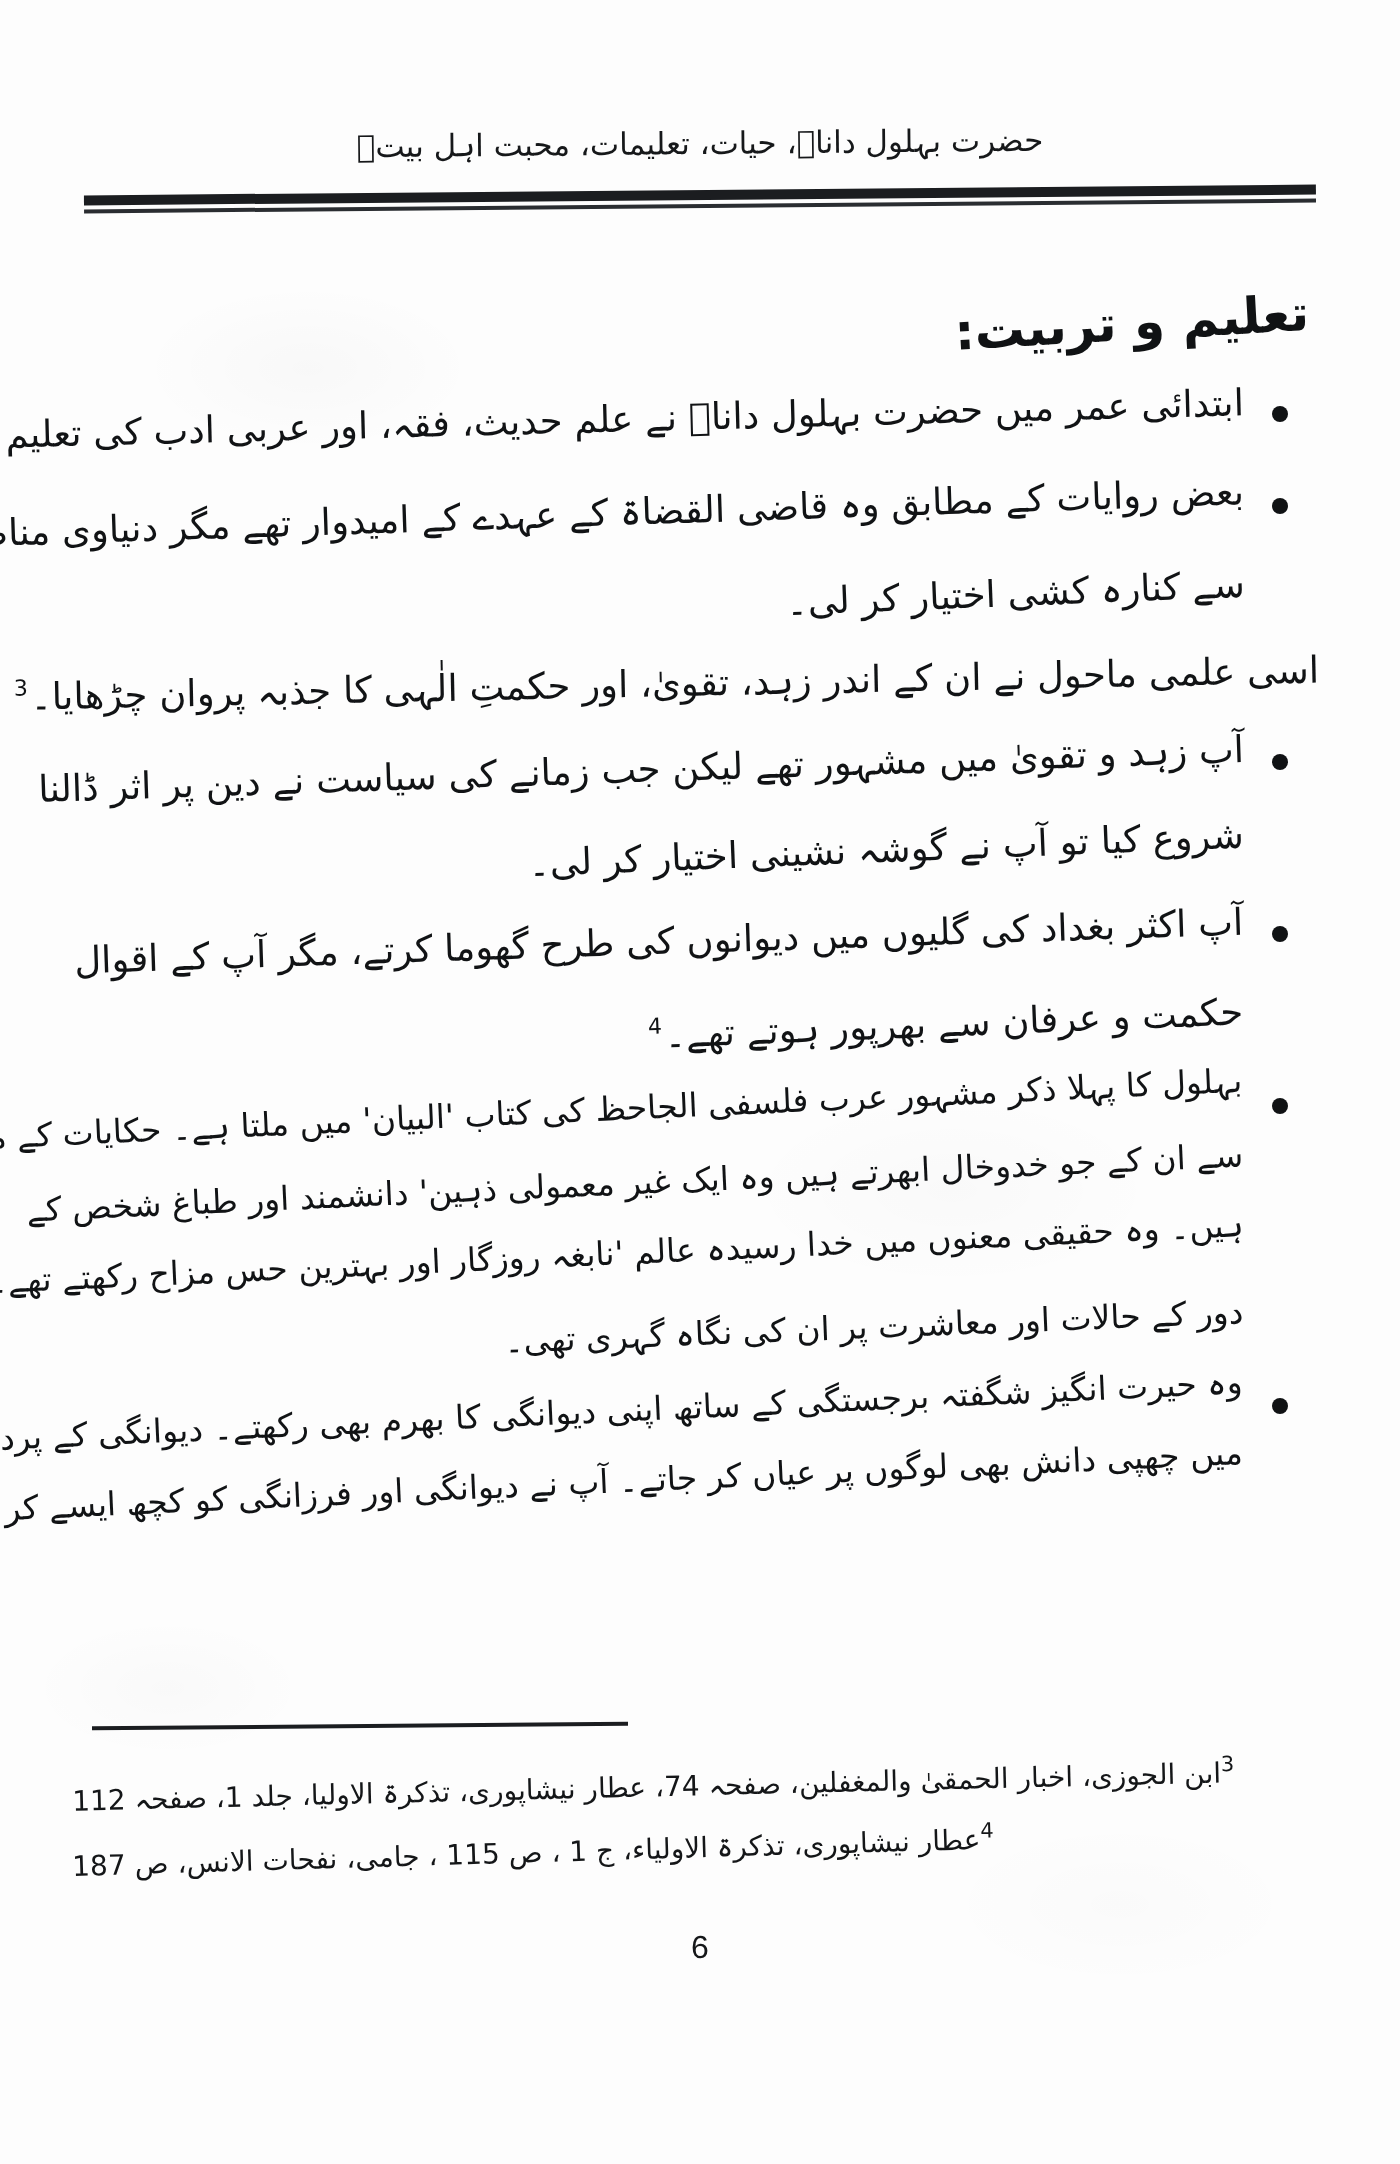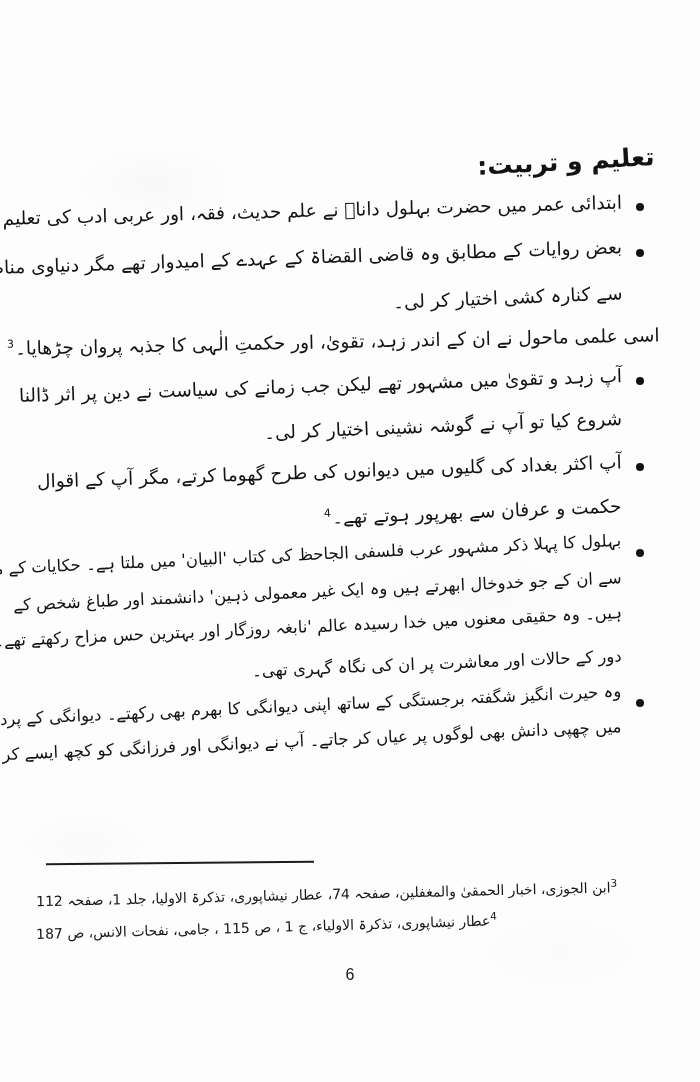--- a/index.html
+++ b/index.html
@@ -193,20 +193,27 @@
     font-size: 16px;
     color: #151719;
     direction: ltr;
   }
 </style>
 </head>
 <body>
 
 <div class="page">
 
+  <div class="header-zone">
+    <div class="header-text">حضرت بہلول داناؒ، حیات، تعلیمات، محبت اہل بیتؑ</div>
+    <div class="rule-wrap">
+      <div class="rule-thick"></div>
+      <div class="rule-thin"></div>
+    </div>
+  </div>
 
   <div class="section-heading">تعلیم و تربیت:</div>
 
   <div class="body-zone">
 
     <div class="block bulleted">
       <span class="bullet-dot"></span>
       <div class="line-row">
         <span class="line l-first sk1">ابتدائی عمر میں حضرت بہلول داناؒ نے علم حدیث، فقہ، اور عربی ادب کی تعلیم حاصل کی۔</span>
       </div>

